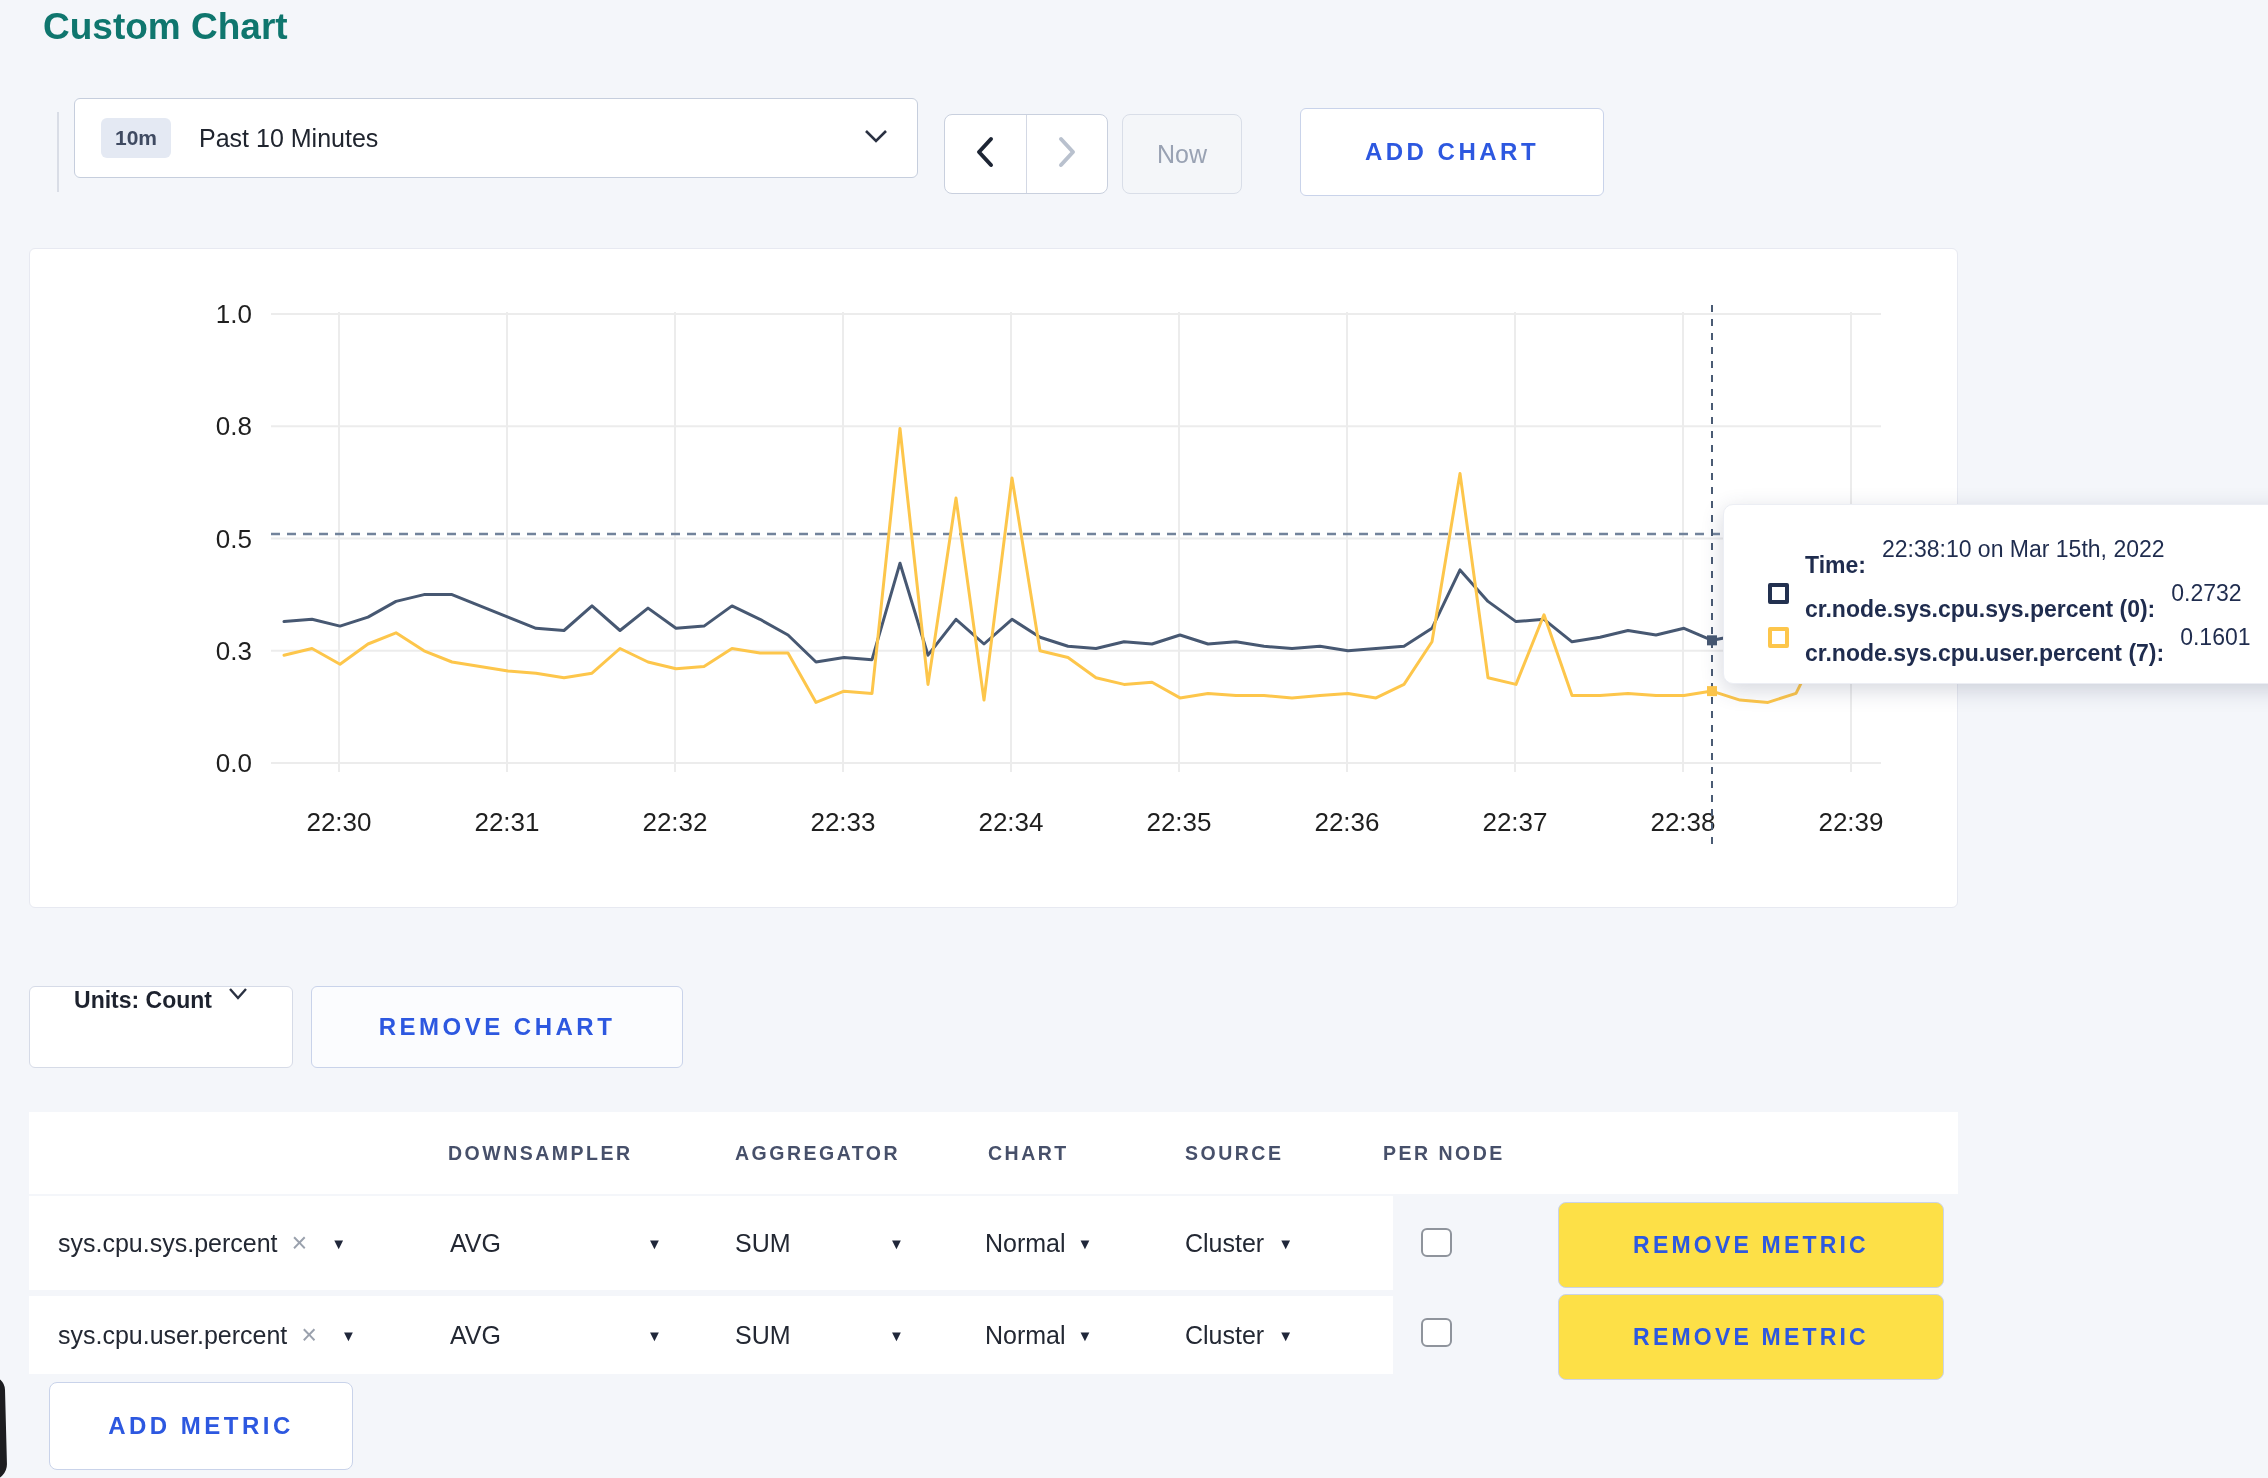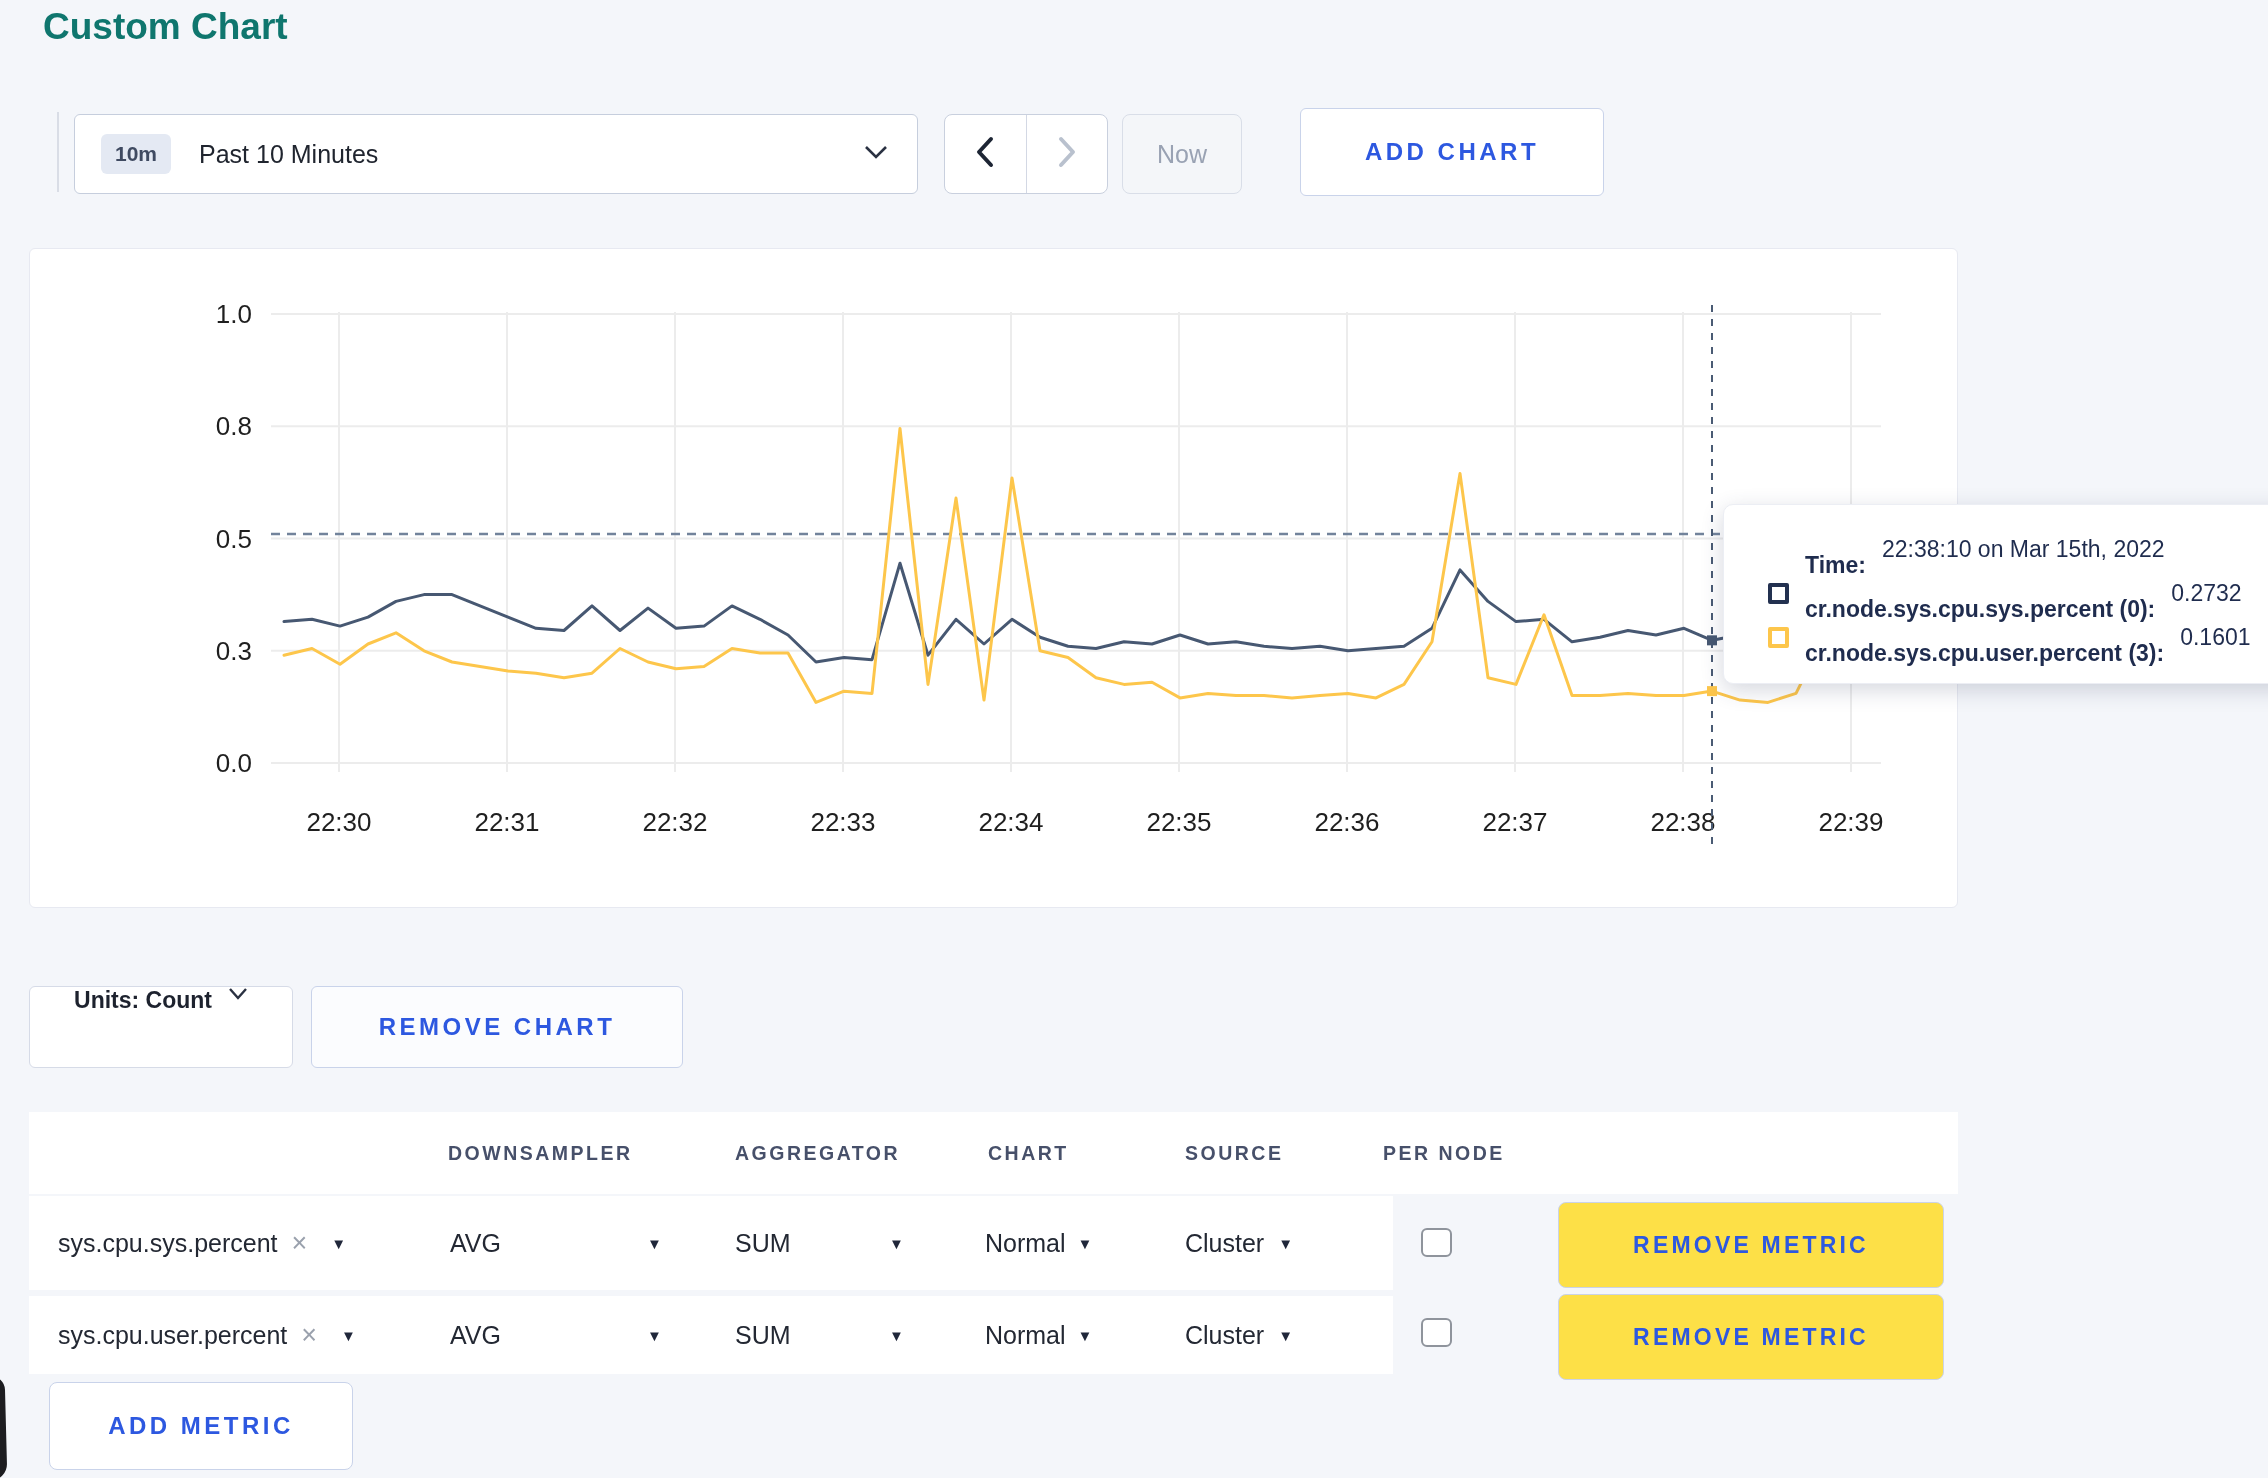--- a/index.html
+++ b/index.html
@@ -3,21 +3,21 @@
 <meta charset="utf-8">
 <style>
   html,body{margin:0;padding:0}
   body{width:2268px;height:1478px;position:relative;overflow:hidden;
        background:#f4f6fa;font-family:"Liberation Sans",sans-serif;color:#232833;}
   .abs{position:absolute}
   .page-title{left:43px;top:6px;font-size:37px;font-weight:600;color:#0f766e;}
 
   
   .tb-divider{left:57px;top:112px;width:2px;height:80px;background:#d9dde6;}
-  .time-select{left:74px;top:114px;width:842px;height:78px;background:#fff;
+  .time-select{left:74px;top:98px;width:842px;height:78px;background:#fff;
     border:1.5px solid #c6cedd;border-radius:6px;display:flex;align-items:center;cursor:pointer;justify-content:space-between;}
   .time-badge{margin-left:26px;background:#e4e9f3;border-radius:6px;padding:8px 14px;
     font-size:21px;font-weight:700;color:#3f4a61;}
   .time-label{margin-left:28px;font-size:25px;color:#20252f;}
   .chev{margin-left:auto;margin-right:28px;}
   .arrow-group{left:944px;top:114px;width:162px;height:78px;background:#fff;
     border:1.5px solid #c9d0de;border-radius:8px;display:flex;}
   .arrow-cell{flex:1;display:flex;align-items:center;justify-content:center;cursor:pointer;}
   .arrow-cell + .arrow-cell{border-left:1.5px solid #d3d8e4;}
   .now-btn{left:1122px;top:114px;width:118px;height:78px;background:#f4f6f9;
@@ -157,21 +157,21 @@
     <span class="tt-label">Time:</span>
     <span class="tt-value">22:38:10 on Mar 15th, 2022</span>
   </div>
   <div class="tt-row">
     <span class="tt-swatch" style="border-color: rgb(35, 49, 80);"></span>
     <span class="tt-label">cr.node.sys.cpu.sys.percent (0):</span>
     <span class="tt-value">0.2732</span>
   </div>
   <div class="tt-row">
     <span class="tt-swatch" style="border-color: rgb(253, 198, 75);"></span>
-    <span class="tt-label">cr.node.sys.cpu.user.percent (3):</span>
+    <span class="tt-label">cr.node.sys.cpu.user.percent (7):</span>
     <span class="tt-value">0.1601</span>
   </div>
 </div>
 
 <div class="abs units-btn">
   <span>Units: Count</span>
   <svg style="margin-left:16px" width="20" height="13" viewBox="0 0 20 13">
       <polyline points="2,2 10,11 18,2" fill="none" stroke="#2a3142" stroke-width="2.4"></polyline>
     </svg>
 </div>

